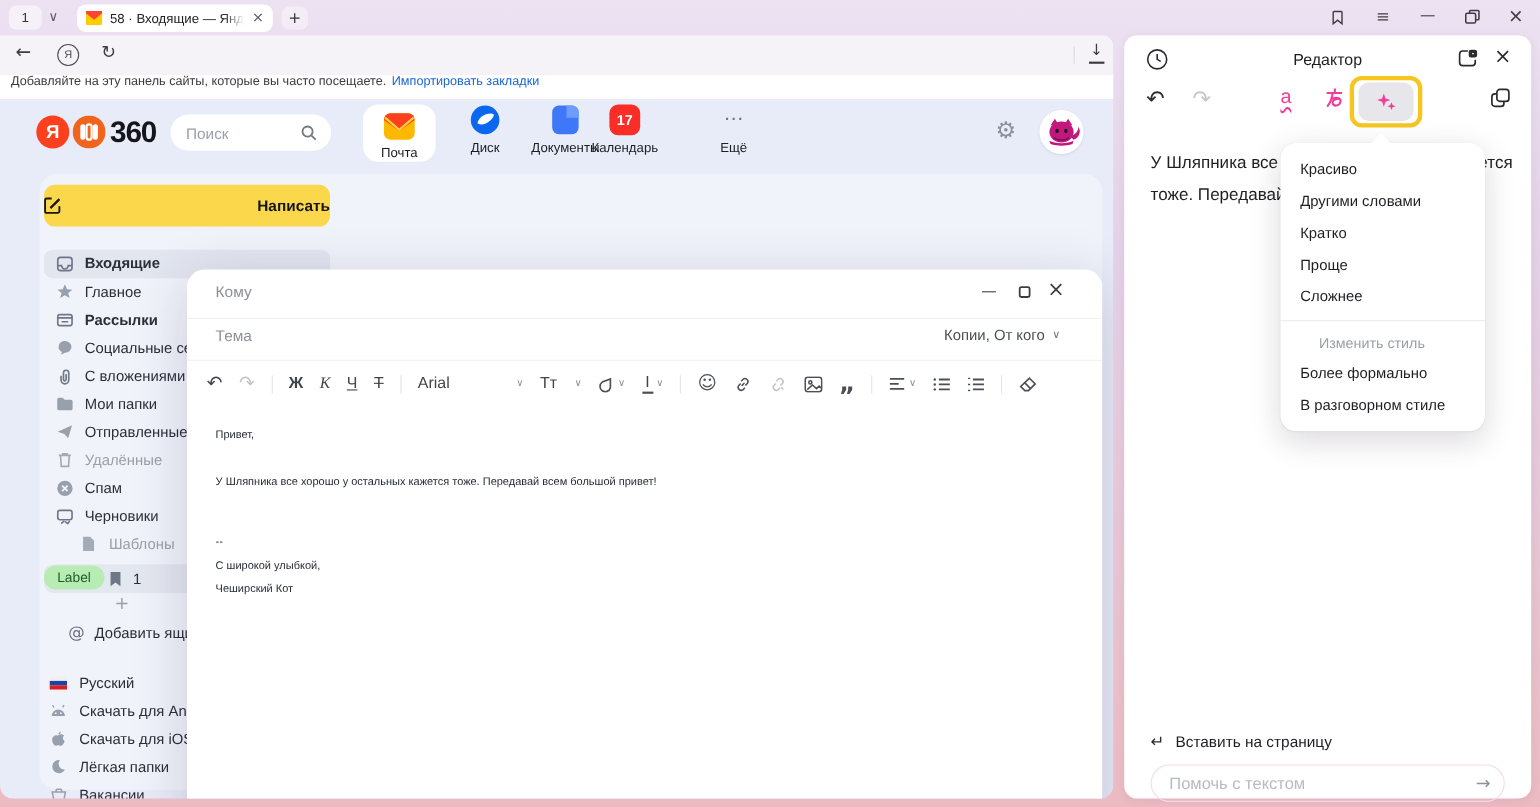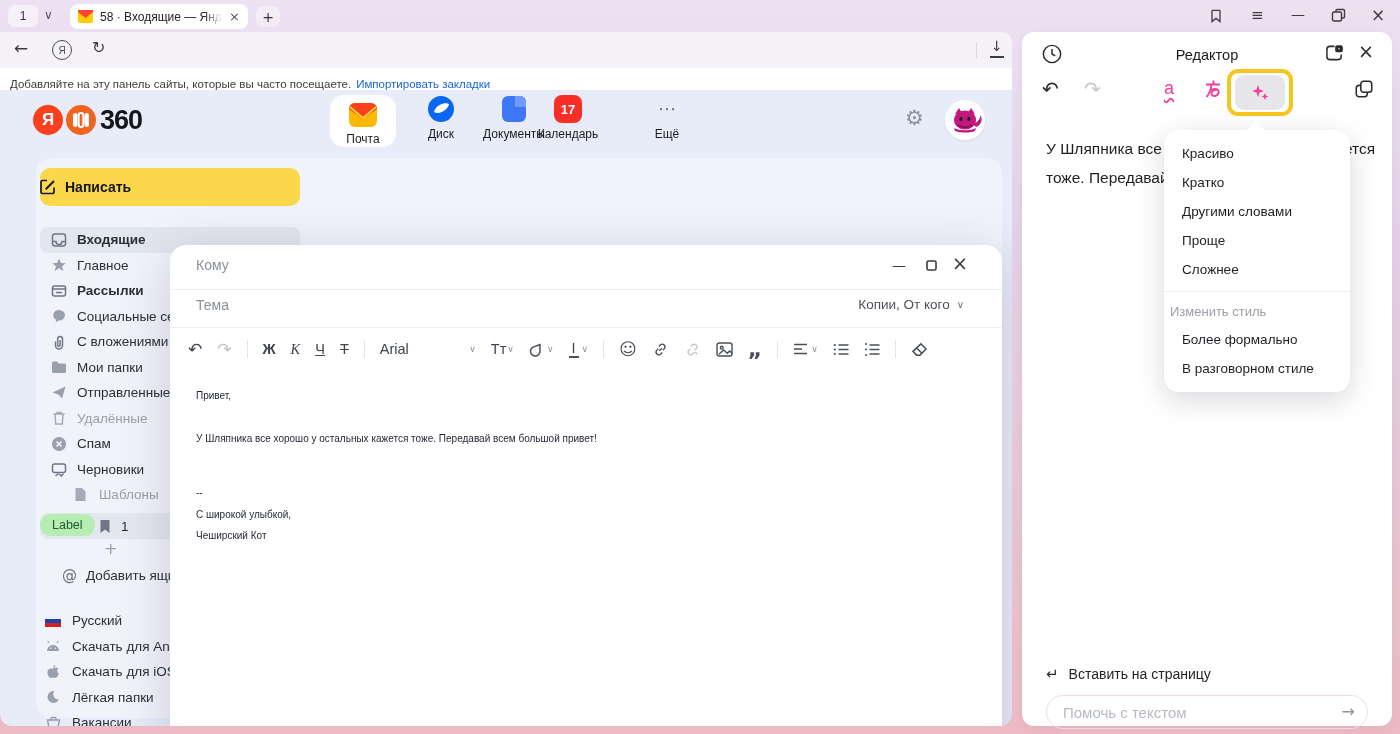--- a/index.html
+++ b/index.html
@@ -18,34 +18,34 @@
   .tabtitle { font-size:12px; color:#222; white-space:nowrap; overflow:hidden; width:122px;
               -webkit-mask-image:linear-gradient(90deg,#000 85%,transparent); mask-image:linear-gradient(90deg,#000 85%,transparent); }
   .winbtn { color:#3c3c40; }
 
   
   .toolbar { left:0; top:32px; width:1012px; height:36px; background:#f6f3f8; border-top-right-radius:10px; }
   .addressbar { left:124px; top:37px; width:842px; height:26px; background:#fff; border-radius:13px; box-shadow:0 1px 2px rgba(0,0,0,.06); }
   .urlchip { left:8px; top:3px; height:20px; background:#e9e6ec; border-radius:7px; padding:0 9px 0 7px; gap:5px; font-size:12.5px; color:#4a4a50; }
   .pagetitle { width:100%; text-align:center; top:5px; font-size:13px; color:#1f1f24; }
   .editchip { height:22px; background:#fce3f0; border-radius:8px; padding:0 10px 0 7px; gap:6px; font-size:12.5px; color:#2b2b30; }
-  .bookmarksbar { left:0; top:68px; width:1012px; height:22px; background:#fff; font-size:11.5px; color:#3c3c42; display:flex; align-items:flex-end; padding-left:10px; gap:5px; }
+  .bookmarksbar { left:0; top:68px; width:1012px; height:22px; background:#fff; font-size:11.5px; color:#3c3c42; display:flex; align-items:flex-start; padding-left:10px; gap:5px; }
   .bookmarksbar a { color:#1866d2; text-decoration:none; }
 
   
   .webpage { left:0; top:90px; width:1012px; height:636px; background:#e7ecf8; border-radius:0 0 12px 12px; overflow:hidden; }
   .logo360 { font-size:27px; font-weight:bold; color:#15151a; letter-spacing:-1px; }
   .searchpill { left:155px; top:14px; width:146px; height:33px; background:#fff; border-radius:17px; padding:0 12px 0 14px; justify-content:space-between; }
   .svc { top:5px; width:66px; display:flex; flex-direction:column; align-items:center; gap:4px; font-size:12px; color:#1d1d22; }
   .svc.active { background:#fff; border-radius:14px; padding:7px 0 6px; top:5px; height:52px; }
   .avatar { left:945px; top:10px; width:40px; height:40px; background:#fff; border-radius:50%; overflow:hidden; box-shadow:0 1px 3px rgba(0,0,0,.08); }
 
   
   .sidepanel { left:36px; top:68px; width:966px; height:560px; background:#f0f3fa; border-radius:16px; }
-  .composebtn { left:40px; top:78px; width:260px; height:38px; background:#fbd84b; border-radius:10px; justify-content:flex-start; gap:9px; font-size:14px; font-weight:bold; color:#15151a; }
+  .composebtn { left:40px; top:78px; width:260px; height:38px; background:#fbd84b; border-radius:10px; justify-content:space-between; gap:9px; font-size:14px; font-weight:bold; color:#15151a; }
   .folders { left:40px; top:137px; width:260px; }
   .frow { height:25.5px; display:flex; align-items:center; gap:10px; padding-left:10px; font-size:13.5px; color:#2b2f38; }
   .frow .fi { width:17px; display:flex; justify-content:center; color:#8a93a3; }
   .frow.sel { background:#e2e6ef; border-radius:8px; font-weight:bold; }
   .frow.bold { font-weight:bold; }
   .frow.dim { color:#9aa0ab; }
   .frow.indent { padding-left:32px; }
   .bmpill { left:40px; top:423px; width:260px; height:26px; background:#e3e7ef; border-radius:8px; display:flex; align-items:center; gap:9px; padding-left:58px; font-size:13.5px; color:#2b2f38; }
   .labelchip { left:40px; top:424px; height:22px; background:#b7ecb2; border-radius:11px; padding:0 12px; font-size:12.5px; color:#1e5c2c; display:flex; align-items:center; }
   .foot { left:40px; top:518px; width:300px; }
@@ -67,21 +67,21 @@
   .panel { left:1022px; top:32px; width:370px; height:694px; background:#fff; border-radius:12px; z-index:2; box-shadow:0 2px 10px rgba(0,0,0,.05); }
   .ptitle { width:100%; text-align:center; top:15px; font-size:14.5px; color:#1d1d22; }
   .hlbox { left:205px; top:37px; width:66px; height:47px; border:4px solid #f6c51f; border-radius:11px; }
   .sparklebtn { left:213px; top:43px; width:50px; height:35px; background:#e7e6ea; border-radius:9px; display:flex; align-items:center; justify-content:center; }
   .ptext { left:24px; top:102px; width:330px; font-size:15.5px; color:#1f1f24; line-height:29px; }
   .awavy { font-size:18px; color:#f23d9a; text-decoration:underline wavy; text-underline-offset:3px; }
   .menu { left:142px; top:98px; width:186px; background:#fff; border-radius:14px; box-shadow:0 8px 28px rgba(30,20,40,.16), 0 0 1px rgba(0,0,0,.08); padding:9px 0; z-index:30; }
   .menu .notch { position:absolute; top:-6px; left:85px; width:13px; height:13px; background:#fff; transform:rotate(45deg); border-radius:2px; }
   .mi { height:29px; line-height:29px; padding-left:18px; font-size:13.5px; color:#1f1f24; }
   .mdiv { height:1px; background:#ececef; margin:7px 0 7px 0; }
-  .mhead { height:26px; line-height:26px; padding-left:6px; font-size:13px; color:#9ba0a8; }
+  .mhead { height:26px; line-height:26px; padding-left:35px; font-size:13px; color:#9ba0a8; }
   .pinput { left:24px; top:663px; width:322px; height:34px; border:1.5px solid #f6d9e6; border-radius:17px; display:flex; align-items:center; padding:0 12px 0 16px; }
   .pinput input { border:none; outline:none; flex:1; font-size:15px; color:#8b5cf6; background:transparent; font-family:"Liberation Sans",sans-serif; }
   .pinput input::placeholder { color:#b6bac2; }
 </style>
 </head>
 <body>
 
 <div id="app">
 
   <div class="abs flex tabcount">
@@ -175,20 +175,29 @@
     <div class="abs" style="left:66px;top:15px;">
         <svg width="30" height="30" viewBox="0 0 30 30">
           <circle cx="15" cy="15" r="15" fill="#f0641e"></circle>
           <rect x="7" y="8" width="4.6" height="14" rx="2.3" fill="#fff"></rect>
           <rect x="12.7" y="8" width="4.6" height="14" rx="2.3" fill="#f0641e" stroke="#fff" stroke-width="2"></rect>
           <rect x="18.4" y="8" width="4.6" height="14" rx="2.3" fill="#fff"></rect>
         </svg>
       </div>
     <span class="abs logo360" style="left:100px;top:15px;">360</span>
 
+    <div class="abs flex searchpill">
+      <span style="font-size:14px;color:#9aa0ab;">Поиск</span>
+      <span>
+          <svg width="16" height="16" viewBox="0 0 16 16" fill="none" stroke="#6f7582" stroke-width="1.6">
+            <circle cx="6.6" cy="6.6" r="4.6"></circle>
+            <path d="M10.2 10.2 L14 14"></path>
+          </svg>
+        </span>
+    </div>
 
     <div class="abs svc active" style="left:330px;">
       <span>
           <svg width="30" height="26" viewBox="0 0 30 26">
             <rect x="1" y="1" width="28" height="24" rx="6" fill="#ffb800"></rect>
             <path d="M1 7 a6 6 0 0 1 6 -6 h16 a6 6 0 0 1 6 6 l-14 10 Z" fill="#fc3f1d"></path>
             <path d="M2 5 L15 16 L28 5" fill="none" stroke="#ffcf3d" stroke-width="2"></path>
           </svg>
         </span>
       <span>Почта</span>
@@ -437,21 +446,21 @@
         <span class="sep"></span>
         <span class="tbt" style="font-weight:bold;">Ж</span>
         <span class="tbt" style="font-style:italic;font-family:'Liberation Serif',serif;">K</span>
         <span class="tbt" style="text-decoration:underline;">Ч</span>
         <span class="tbt" style="text-decoration:line-through;">Т</span>
         <span class="sep"></span>
         <span class="flex" style="width:96px;justify-content:space-between;">
           <span class="tbt">Arial</span>
           <span class="g" style="font-size:9px;color:#8a8f98;">∨</span>
         </span>
-        <span class="flex" style="gap:1px;">
+        <span class="flex" style="gap:16px;">
             <span class="tbt">Tт</span>
             <span class="g" style="font-size:9px;color:#8a8f98;">∨</span>
           </span>
         <span class="flex" style="gap:3px;">
             <svg width="15" height="15" viewBox="0 0 15 15" fill="none" stroke="#4a4f58" stroke-width="1.5">
               <path d="M7.5 1.5 L12 8 a4.8 4.8 0 1 1 -9 0 Z" transform="rotate(35 7.5 7.5)"></path>
             </svg>
             <span class="g" style="font-size:9px;color:#8a8f98;">∨</span>
           </span>
         <span class="flex" style="gap:3px;">
@@ -563,22 +572,22 @@
       </span>
 
     <div class="abs ptext">
       <div>У Шляпника все хорошо у остальных кажется</div>
       <div>тоже. Передавай всем большой привет!</div>
     </div>
 
     <div class="abs menu">
       <div class="notch"></div>
       <div class="mi">Красиво</div>
+      <div class="mi">Другими словами</div>
       <div class="mi">Кратко</div>
-      <div class="mi">Другими словами</div>
       <div class="mi">Проще</div>
       <div class="mi">Сложнее</div>
       <div class="mdiv"></div>
       <div class="mhead">Изменить стиль</div>
       <div class="mi">Более формально</div>
       <div class="mi">В разговорном стиле</div>
     </div>
 
     <div class="abs flex" style="left:24px;top:634px;gap:10px;font-size:14px;color:#1f1f24;">
       <span class="g" style="font-size:15px;color:#2b2b2e;">↵</span>

